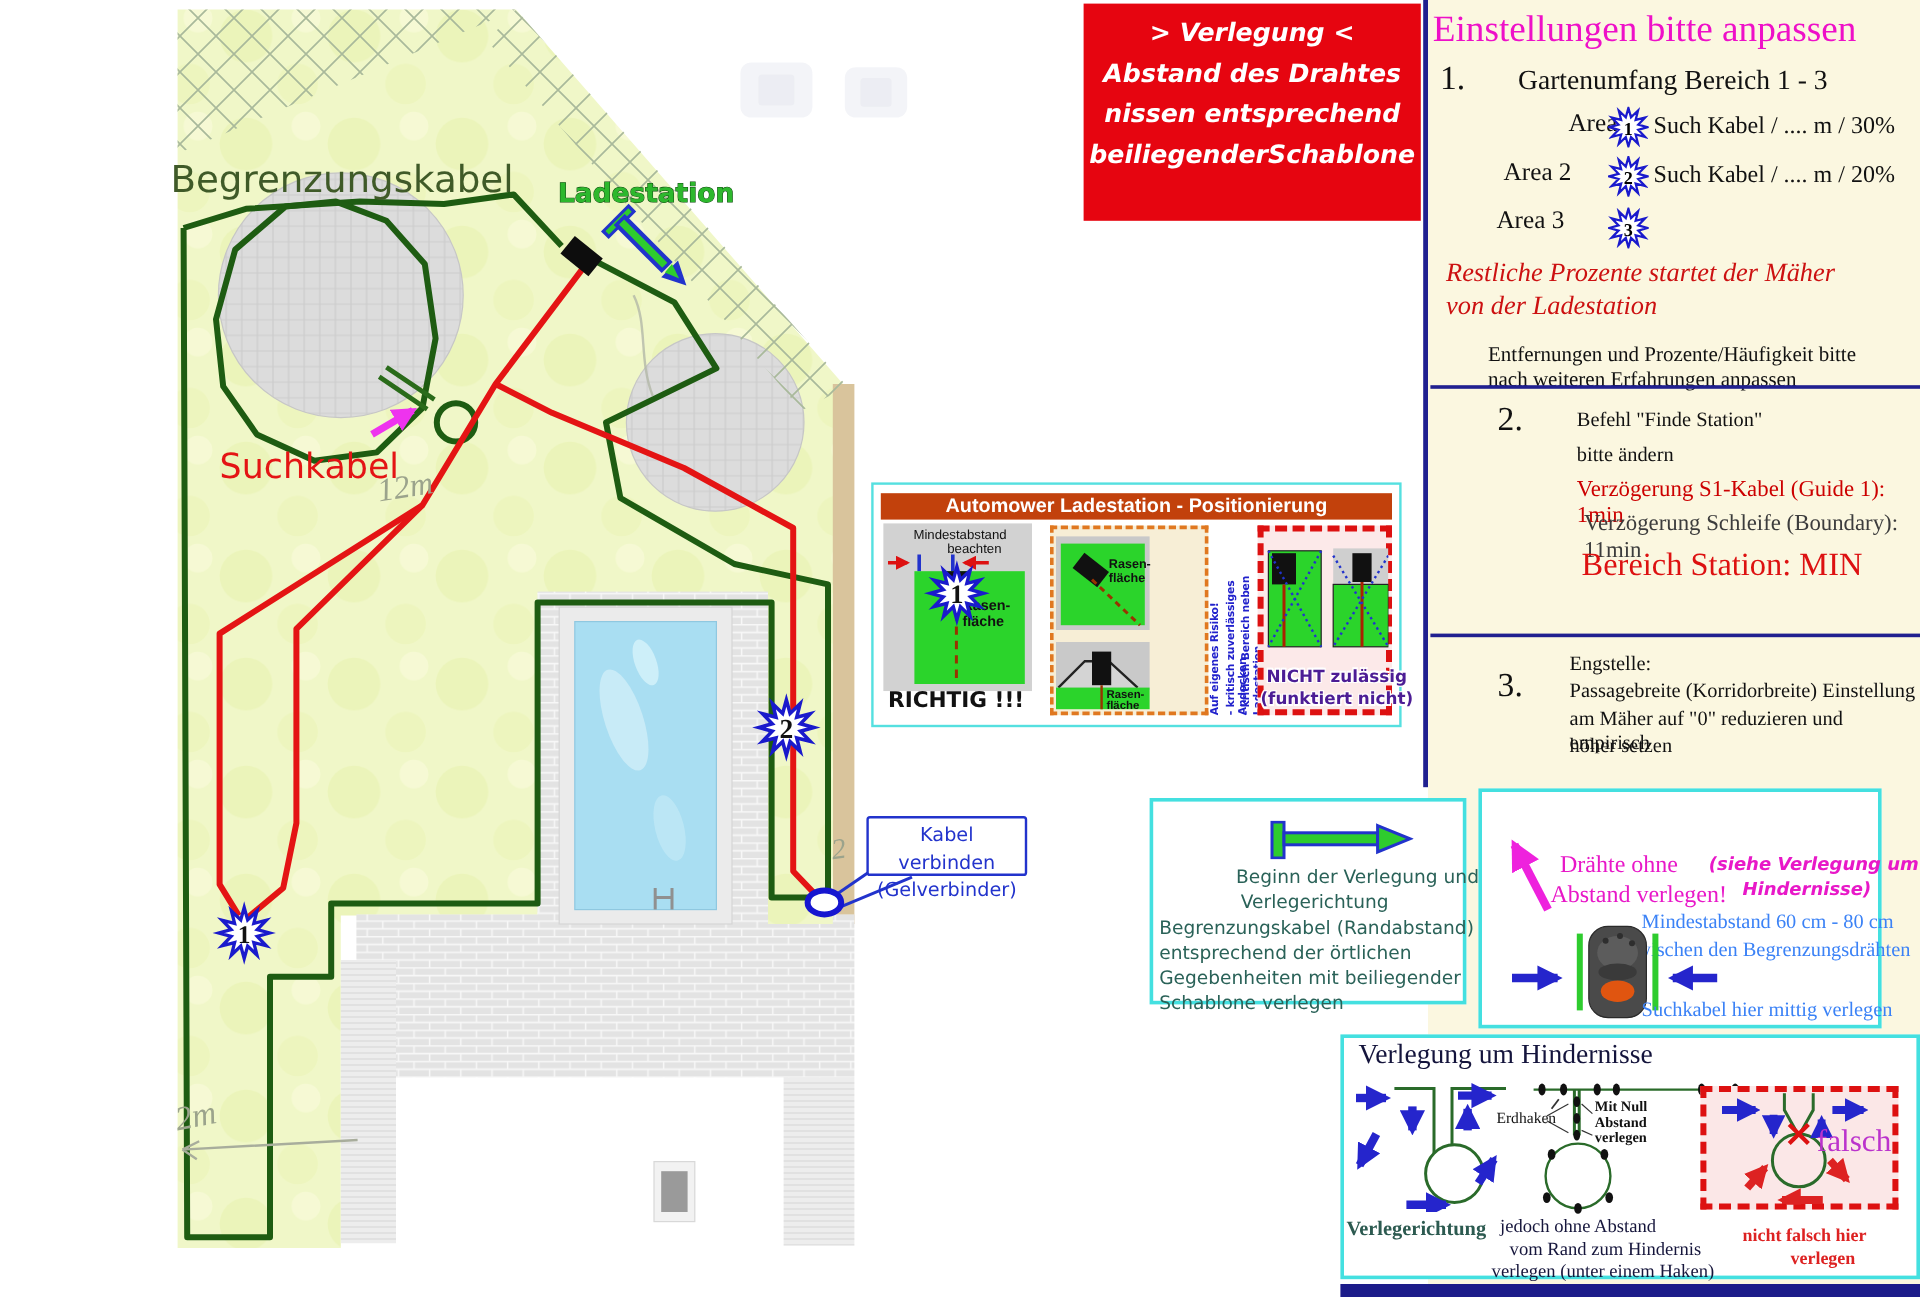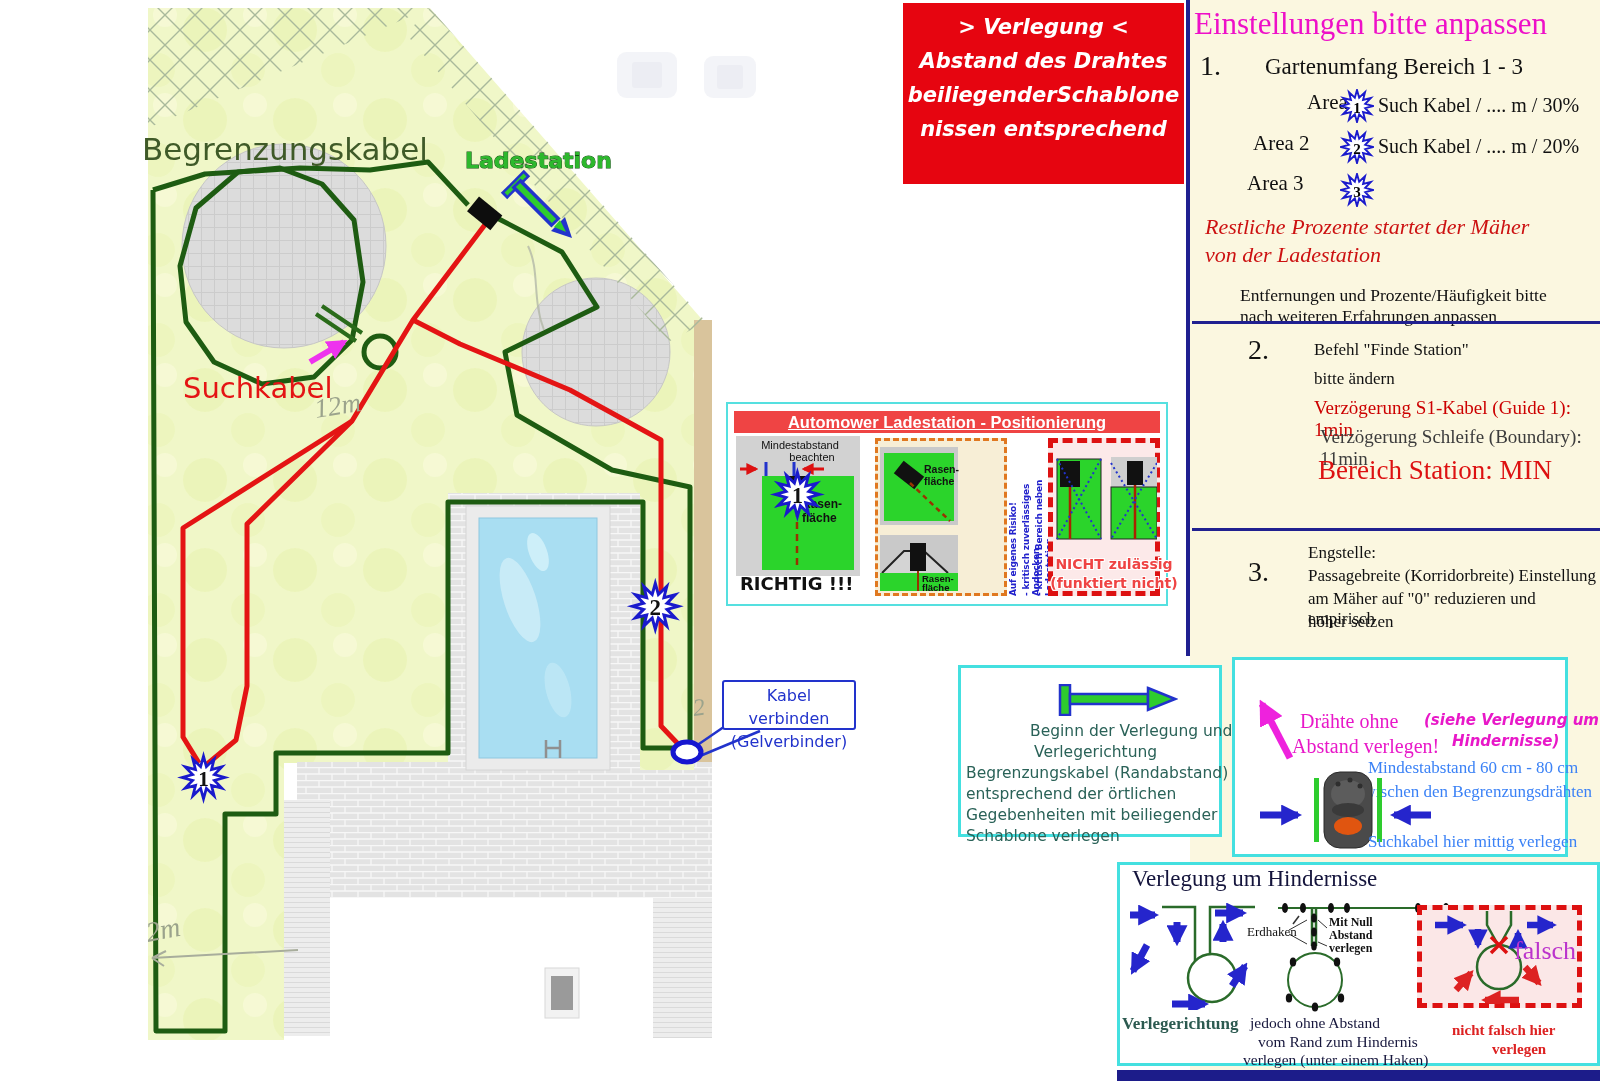--- a/index.html
+++ b/index.html
@@ -22,26 +22,26 @@
   .t-area{font-size:21px;color:#111;}
   .t-val{font-size:20px;color:#111;}
   .t-redit{font-size:22px;font-style:italic;color:#cc1111;}
   .t-note{font-size:17.5px;color:#111;}
   .t-s17{font-size:17px;color:#111;}
   .t-red19{font-size:19px;color:#cc0000;}
   .t-gray19{font-size:19px;color:#3c3c3c;}
   .t-red27{font-size:27px;color:#dd1111;}
   
   #pos-box{left:726px;top:402px;width:438px;height:200px;border:2px solid #55e0e0;background:#fff;}
-  #pos-header{left:734px;top:411px;width:426px;height:22px;background:#ef4444;color:#fff;
-              font-weight:bold;font-size:16.5px;text-align:center;line-height:22px;text-decoration:underline;}
+  #pos-header{left:734px;top:411px;width:426px;height:22px;background:#c2410c;color:#fff;
+              font-weight:bold;font-size:16.5px;text-align:center;line-height:22px;}
   #pos-mid{left:875px;top:438px;width:132px;height:158px;border:3px dashed #e07820;background:#f7eed6;box-sizing:border-box;}
   #pos-right{left:1048px;top:438px;width:112px;height:158px;border:5px dashed #dd1111;background:#fce9e9;box-sizing:border-box;}
   .risk{font-size:9px;font-weight:bold;color:#2222cc;letter-spacing:-0.2px;height:158px;}
-  .verdict{width:132px;text-align:center;font-weight:bold;font-size:14px;color:#ef4444;
+  .verdict{width:132px;text-align:center;font-weight:bold;font-size:14px;color:#4c1d95;
            text-shadow:-1px -1px 0 #fff,1px -1px 0 #fff,-1px 1px 0 #fff,1px 1px 0 #fff;}
   #richtig{left:740px;top:573px;font-weight:bold;font-size:18px;color:#111;}
   
   .cyanbox{border:3px solid #44e0e0;background:#fff;box-sizing:border-box;}
   #beginn-box{left:958px;top:665px;width:264px;height:172px;}
   .beginn-l{font-size:15.5px;color:#2a6258;}
   #draehte-box{left:1232px;top:657px;width:336px;height:200px;}
   .mag{color:#e818c8;}
   .t-mag{font-size:20px;}
   .t-siehe{font-size:15px;font-style:italic;font-weight:bold;}
@@ -191,22 +191,22 @@
   </div>
 
 <div class="abs sans" id="kabel-label">
   <div>Kabel verbinden</div>
   <div>(Gelverbinder)</div>
 </div>
 
 <div class="abs sans" id="red-note">
   <div>&gt; Verlegung &lt;</div>
   <div>Abstand des Drahtes</div>
+  <div>nissen entsprechend</div>
   <div>beiliegenderSchablone</div>
-  <div>nissen entsprechend</div>
 </div>
 
 <div class="abs serif t-title" style="left:1194px;top:6px;">Einstellungen bitte anpassen</div>
 <div class="abs serif t-num" style="left:1200px;top:50px;">1.</div>
 <div class="abs serif t-head" style="left:1265px;top:54px;">Gartenumfang Bereich 1 - 3</div>
 
 <div class="abs serif t-area" style="left:1307px;top:90px;font-family:Liberation Serif, serif;">Area 1</div>
 <div class="abs serif t-area" style="left:1253px;top:131px;">Area 2</div>
 <div class="abs serif t-area" style="left:1247px;top:171px;">Area 3</div>
 

